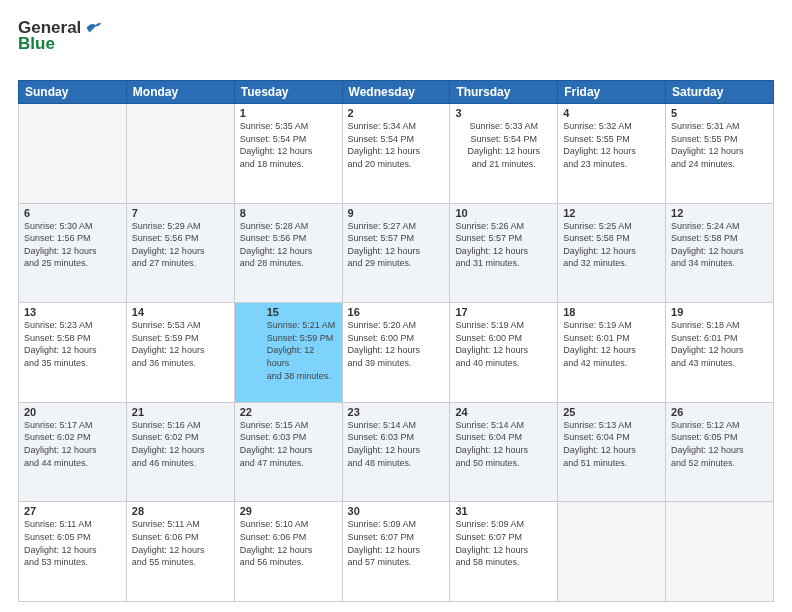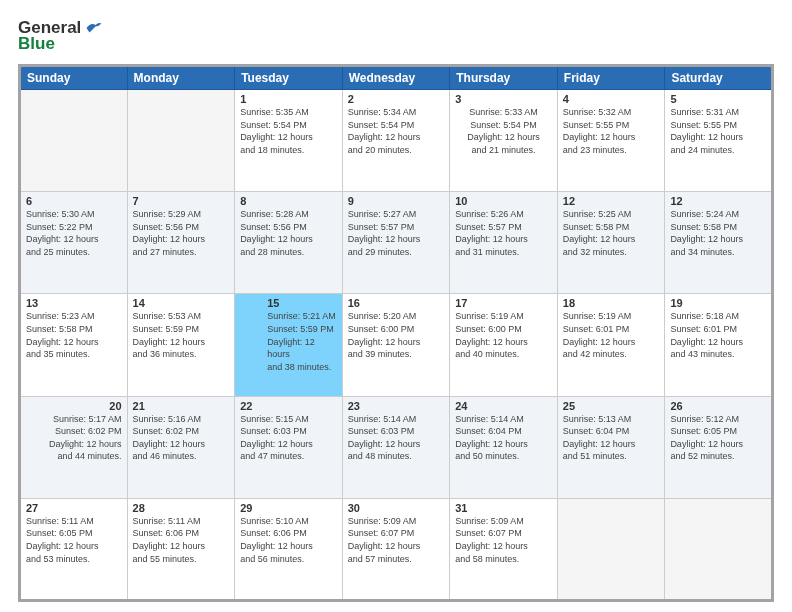--- a/index.html
+++ b/index.html
@@ -14,21 +14,21 @@
       width: 792px;
       height: 612px;
       padding: 18px 18px 10px 18px;
       display: flex;
       flex-direction: column;
     }
     .header {
       display: flex;
       justify-content: space-between;
       align-items: flex-start;
-      margin-bottom: 10px;
+      margin-bottom: 26px;
     }
     .logo {
       display: flex;
       flex-direction: column;
       align-items: flex-start;
     }
     .logo-text {
       display: flex;
       align-items: center;
       gap: 2px;
@@ -47,21 +47,21 @@
       color: #333;
       line-height: 1.1;
     }
     .location-title {
       font-size: 14px;
       color: #555;
       font-weight: normal;
     }
     .calendar {
       flex: 1;
-      border: 3px solid #a3a3a3;
+      border: 1px solid #a3a3a3;
       border-collapse: collapse;
       width: 100%;
       table-layout: fixed;
     }
     .calendar th {
       background-color: #2a6db5;
       color: #fff;
       text-align: left;
       padding: 4px 6px;
       font-size: 12px;
@@ -162,21 +162,21 @@
             <div class="day-info" style="white-space: pre-line;">Sunrise: 5:31 AM
 Sunset: 5:55 PM
 Daylight: 12 hours
 and 24 minutes.</div>
           </td>
         </tr>
         <tr>
           <td style="background: rgb(240, 244, 249);">
             <span class="day-num">6</span>
             <div class="day-info" style="white-space: pre-line;">Sunrise: 5:30 AM
-Sunset: 5:22 PM
+Sunset: 1:56 PM
 Daylight: 12 hours
 and 25 minutes.</div>
           </td>
           <td style="background: rgb(240, 244, 249);">
             <span class="day-num">7</span>
             <div class="day-info" style="white-space: pre-line;">Sunrise: 5:29 AM
 Sunset: 5:56 PM
 Daylight: 12 hours
 and 27 minutes.</div>
           </td>
@@ -261,21 +261,21 @@
           </td>
           <td style="background: rgb(255, 255, 255);">
             <span class="day-num">19</span>
             <div class="day-info" style="white-space: pre-line;">Sunrise: 5:18 AM
 Sunset: 6:01 PM
 Daylight: 12 hours
 and 43 minutes.</div>
           </td>
         </tr>
         <tr>
-          <td style="background: rgb(240, 244, 249); text-align: right;">
+          <td style="background: rgb(240, 244, 249);">
             <span class="day-num">20</span>
             <div class="day-info" style="white-space: pre-line;">Sunrise: 5:17 AM
 Sunset: 6:02 PM
 Daylight: 12 hours
 and 44 minutes.</div>
           </td>
           <td style="background: rgb(240, 244, 249);">
             <span class="day-num">21</span>
             <div class="day-info" style="white-space: pre-line;">Sunrise: 5:16 AM
 Sunset: 6:02 PM

